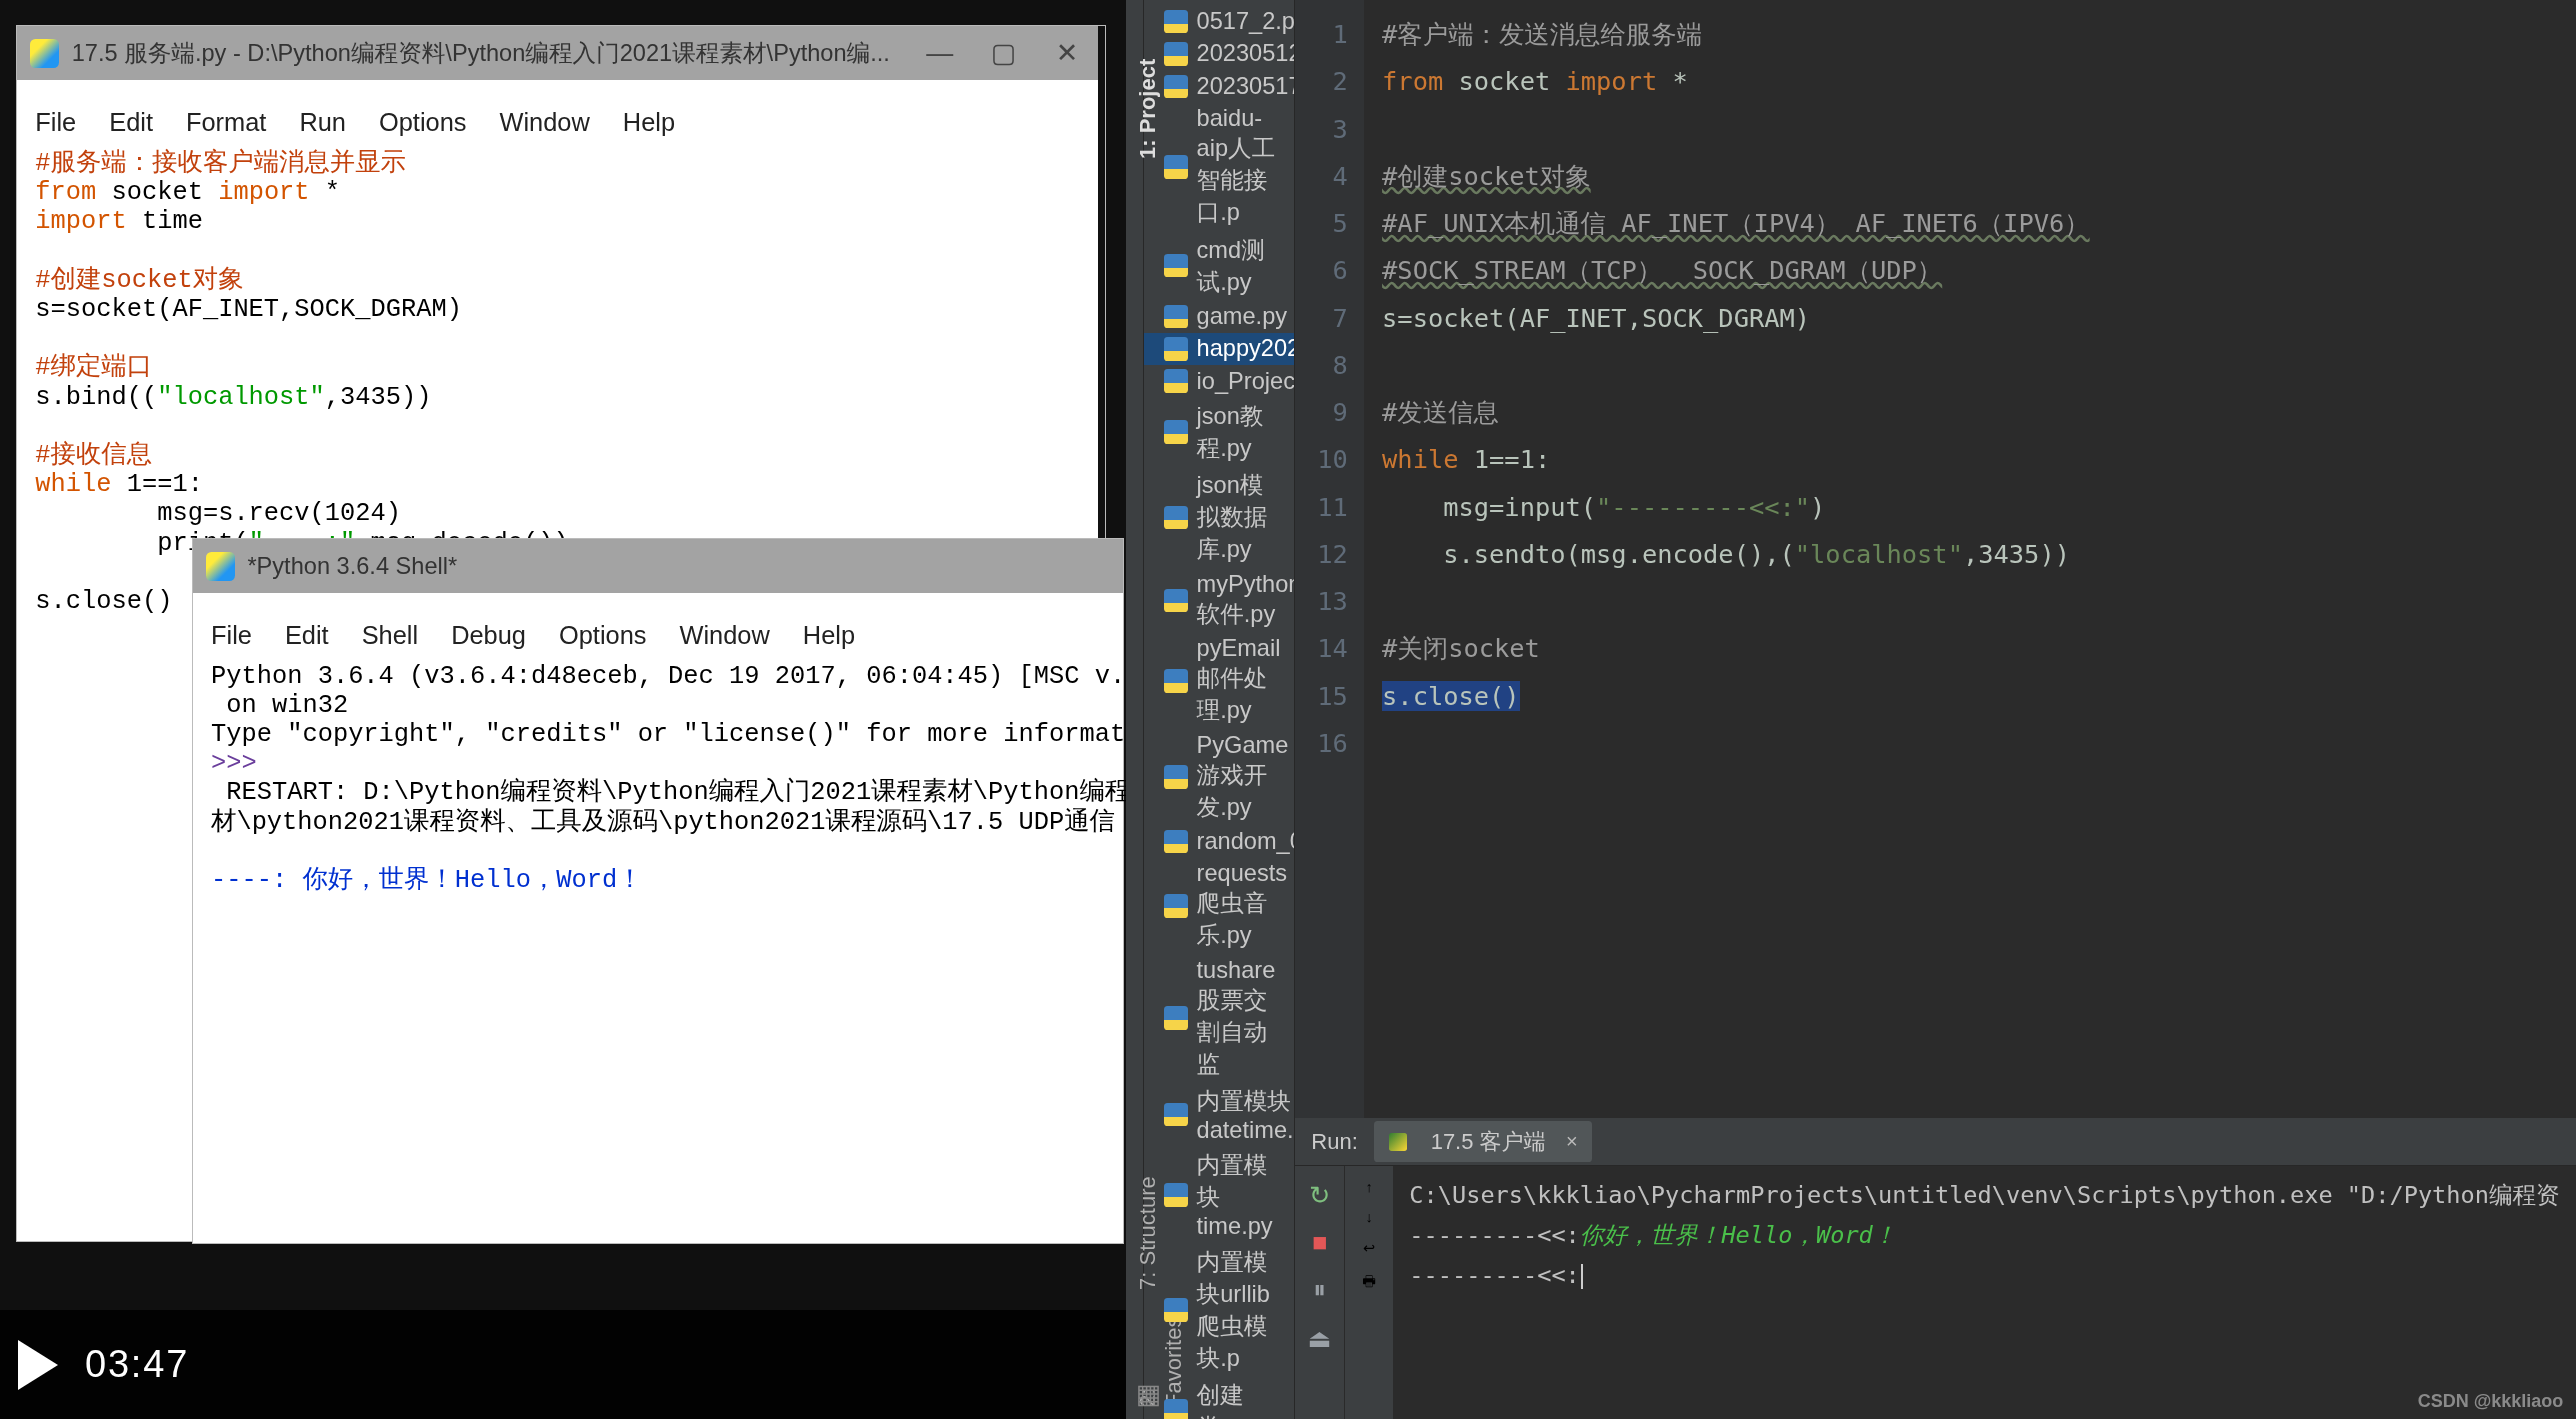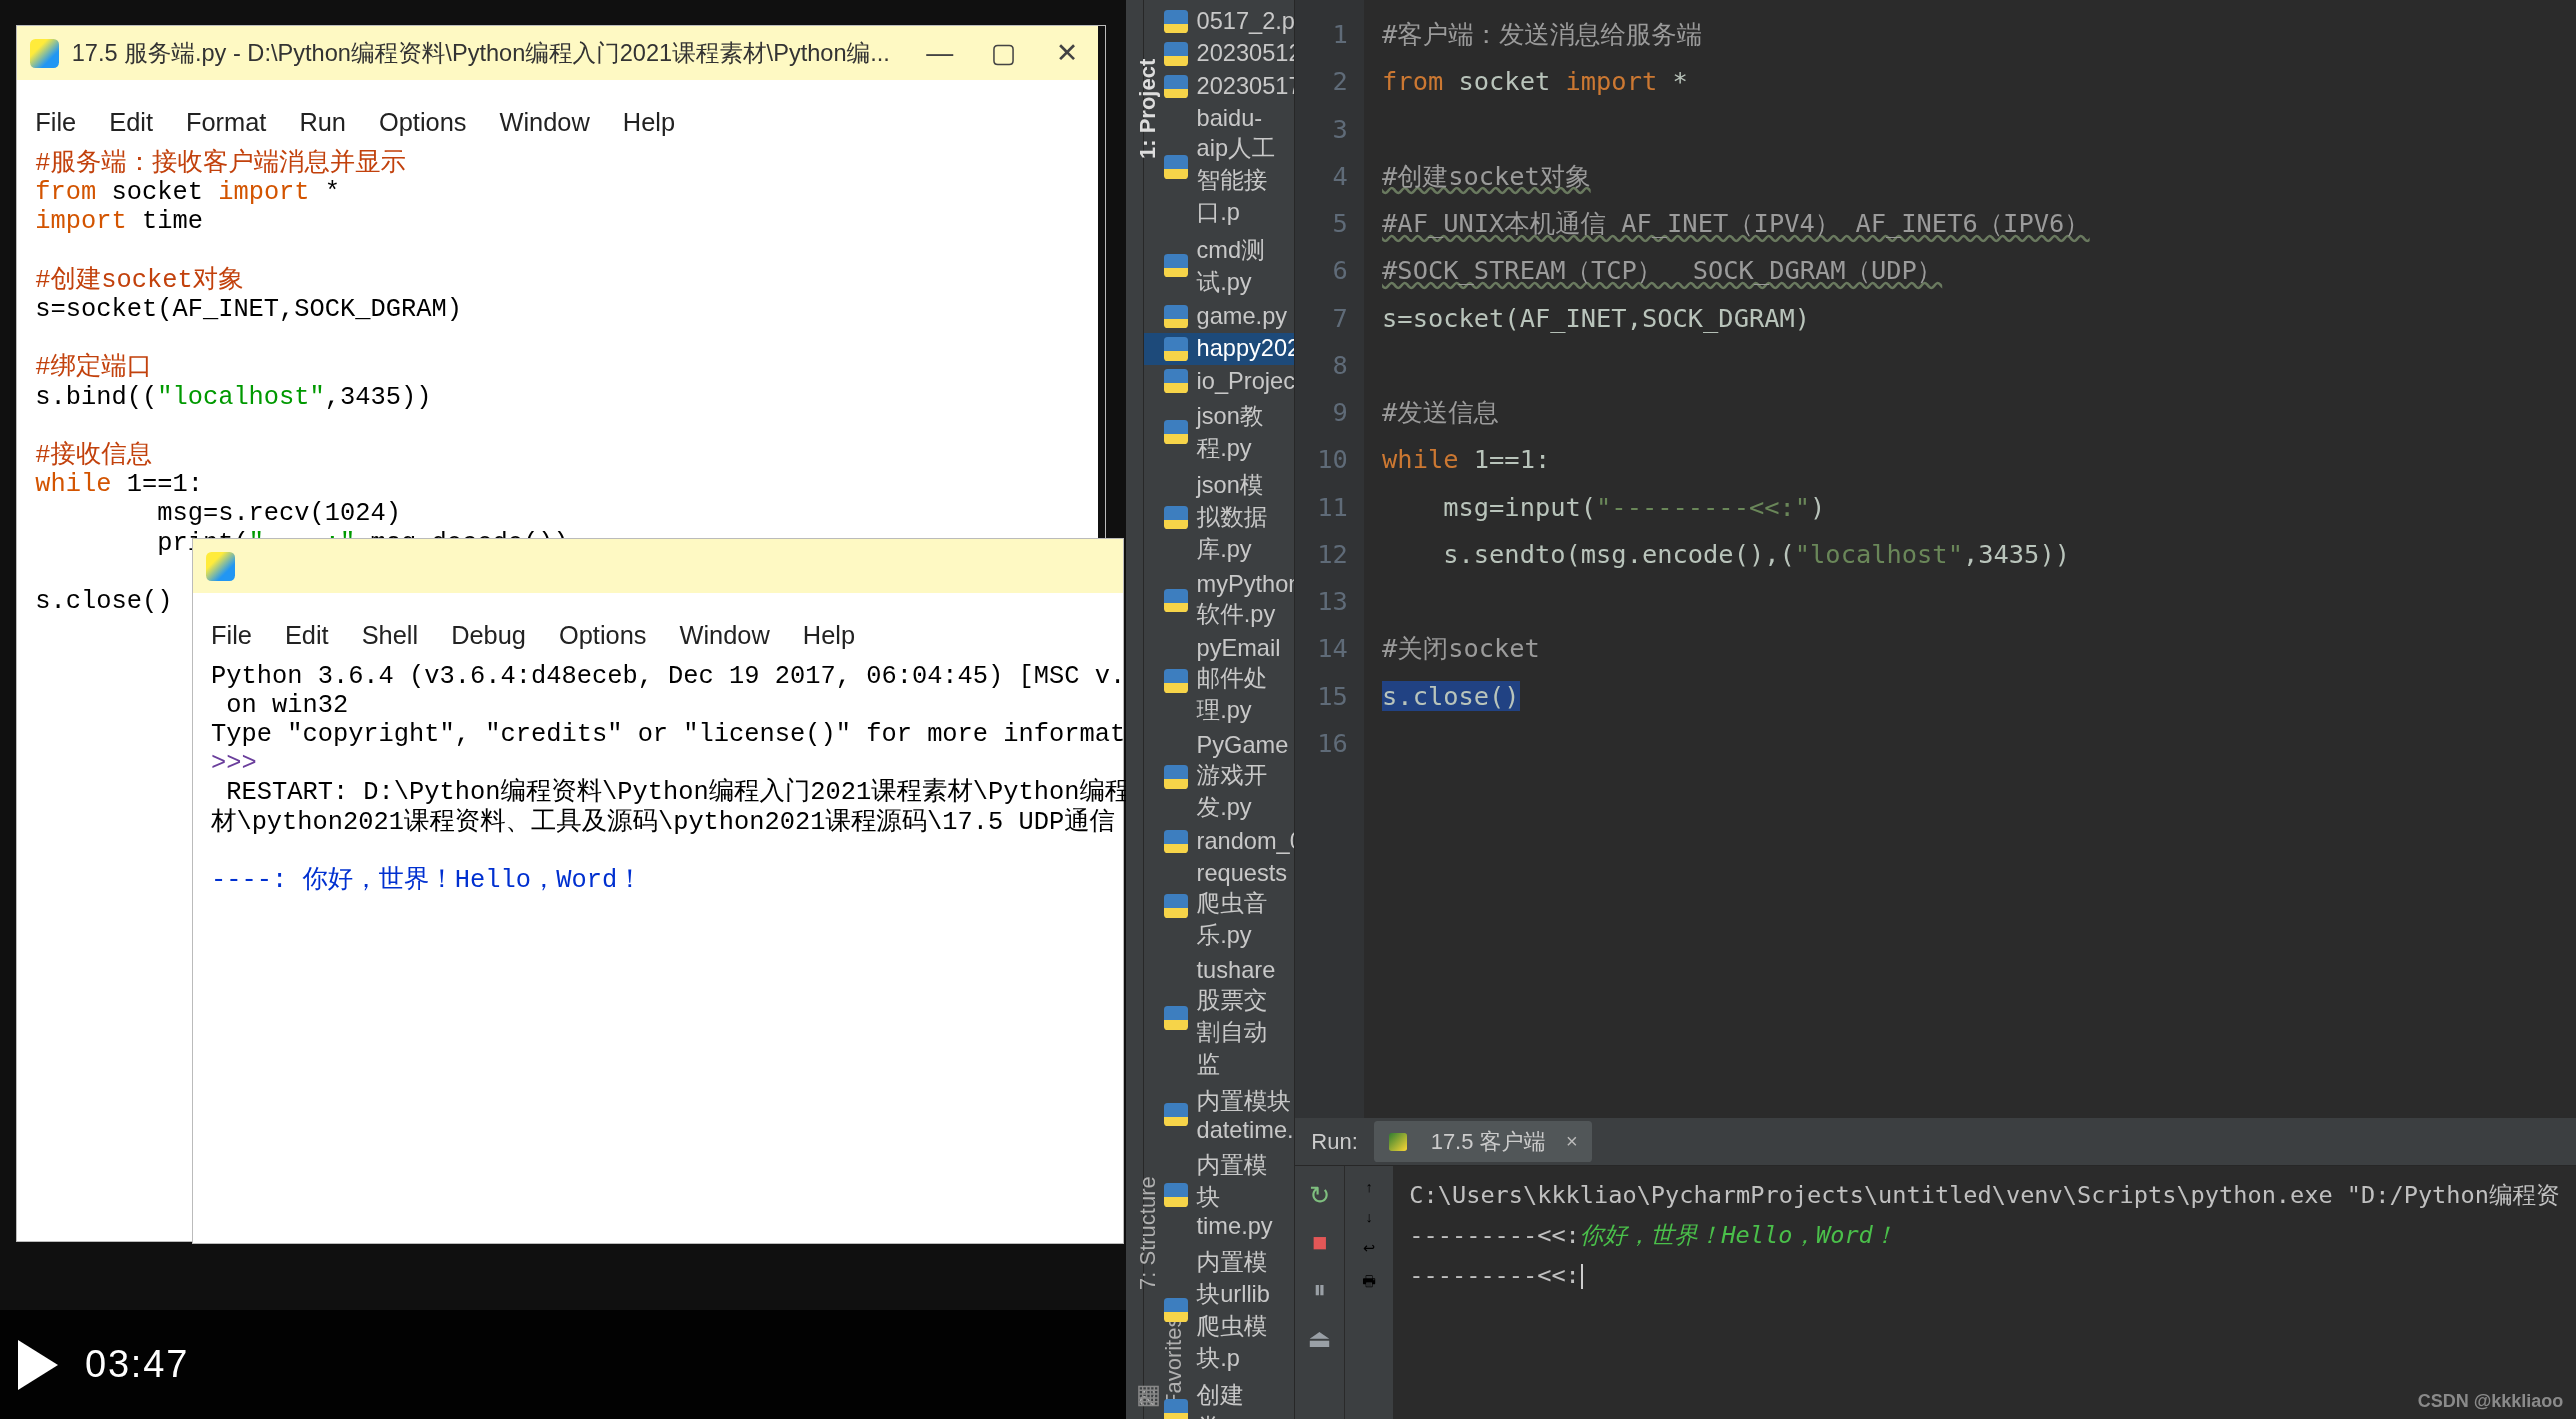--- a/index.html
+++ b/index.html
@@ -7,21 +7,21 @@
   body { position: relative; overflow: hidden; }
 
   
   .left-pane { position:absolute; left:0; top:0; width:1126px; height:100%; background:#101010; }
   .video-bar { position:absolute; left:0; bottom:0; width:100%; height:109px; background:rgba(0,0,0,.85); display:flex; align-items:center; gap:27px; padding-left:18px;}
   .play-icon { width:0;height:0;border-top:25.4px solid transparent;border-bottom:25.4px solid transparent;border-left:40px solid #fff; }
   .video-time { color:#fff; font-size:38px; font-weight:300; letter-spacing:1.8px; }
 
   
   .idle-window { position:absolute; background:#fff; border:0.9px solid #bbb; }
-  .idle-title { height:54px; display:flex; align-items:center; gap:12.7px; padding:0 12.7px; background:#fef9c3; font-size:23.6px; color:#333;}
+  .idle-title { height:54px; display:flex; align-items:center; gap:12.7px; padding:0 12.7px; background:#a3a3a3; font-size:23.6px; color:#333;}
   .idle-title .idle-ico { width:29px;height:29px;background:linear-gradient(135deg,#ffeb3b 30%,#2196f3 70%);border-radius:5.4px;flex:none;}
   .idle-title .title-text{ flex:1; overflow:hidden; text-overflow:ellipsis; white-space:nowrap;}
   .idle-ctrl { width:51px;height:36px;display:flex;align-items:center;justify-content:center;color:#444;font-size:27px;}
   .idle-menu { height:45px; display:flex; align-items:center; gap:33px; padding:0 18px; font-size:25.4px; color:#222;margin-top:20px;}
   .idle-code { padding:3.6px 18px 18px 18px; font-family:Consolas,"Courier New",monospace; font-size:25.4px; line-height:1.15; white-space:pre; color:#000;}
   .c-red{color:#c2410c;} .c-orange{color:#d35400;} .c-purple{color:#000000;} .c-green{color:#009900;} .c-blue{color:#0030d0;} .c-black{color:#000;}
 
   
   .idle-dark-strip{ position:absolute; right:0; top:0; bottom:0; width:7.3px; background:#111;}
 
@@ -98,20 +98,21 @@
 <span class="c-black">        msg=s.recv(1024)</span>
 <span class="c-purple">        print(</span><span class="c-green">"----:"</span><span class="c-black">,msg.decode())</span>
 
 <span class="c-black">s.close()</span></div>
     <div class="idle-dark-strip"></div>
   </div>
 
   <div class="idle-window" style="left:192px; top:538px; width:932px; height:706px;">
     <div class="idle-title">
       <span class="idle-ico"></span>
+      <span class="title-text">*Python 3.6.4 Shell*</span>
     </div>
     <div class="idle-menu">
       <span>File</span>
       <span>Edit</span>
       <span>Shell</span>
       <span>Debug</span>
       <span>Options</span>
       <span>Window</span>
       <span>Help</span>
     </div>

